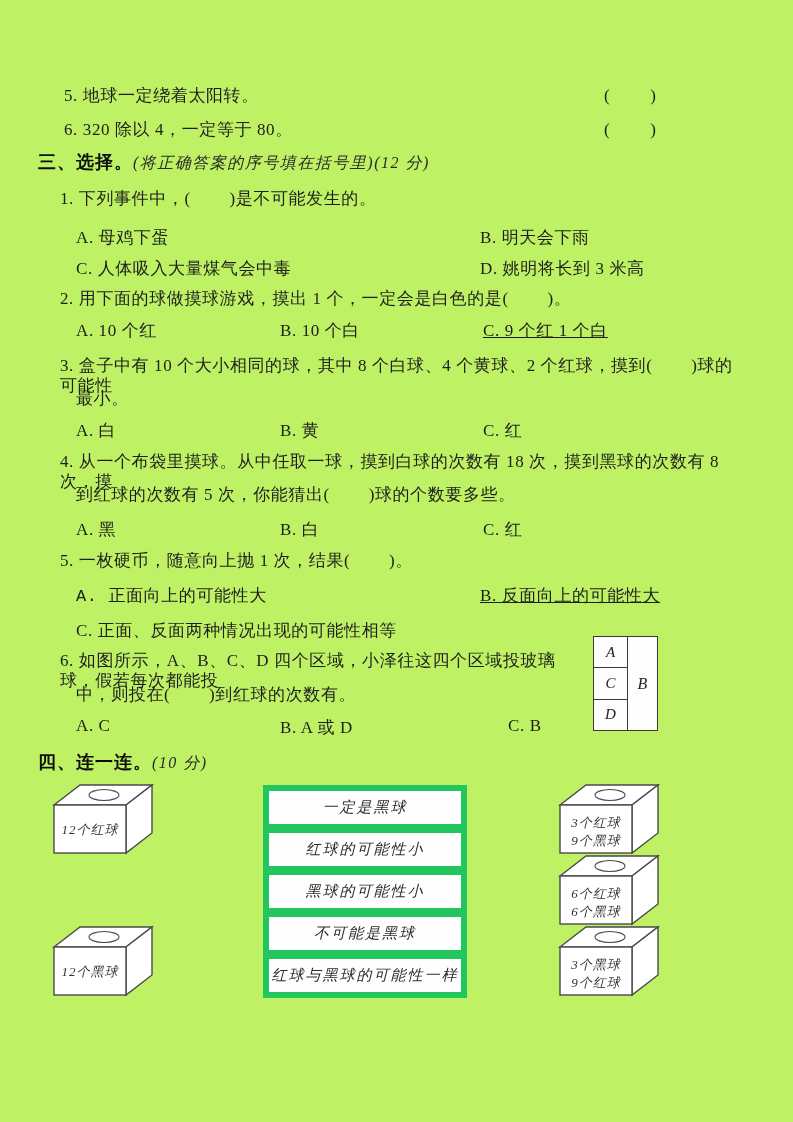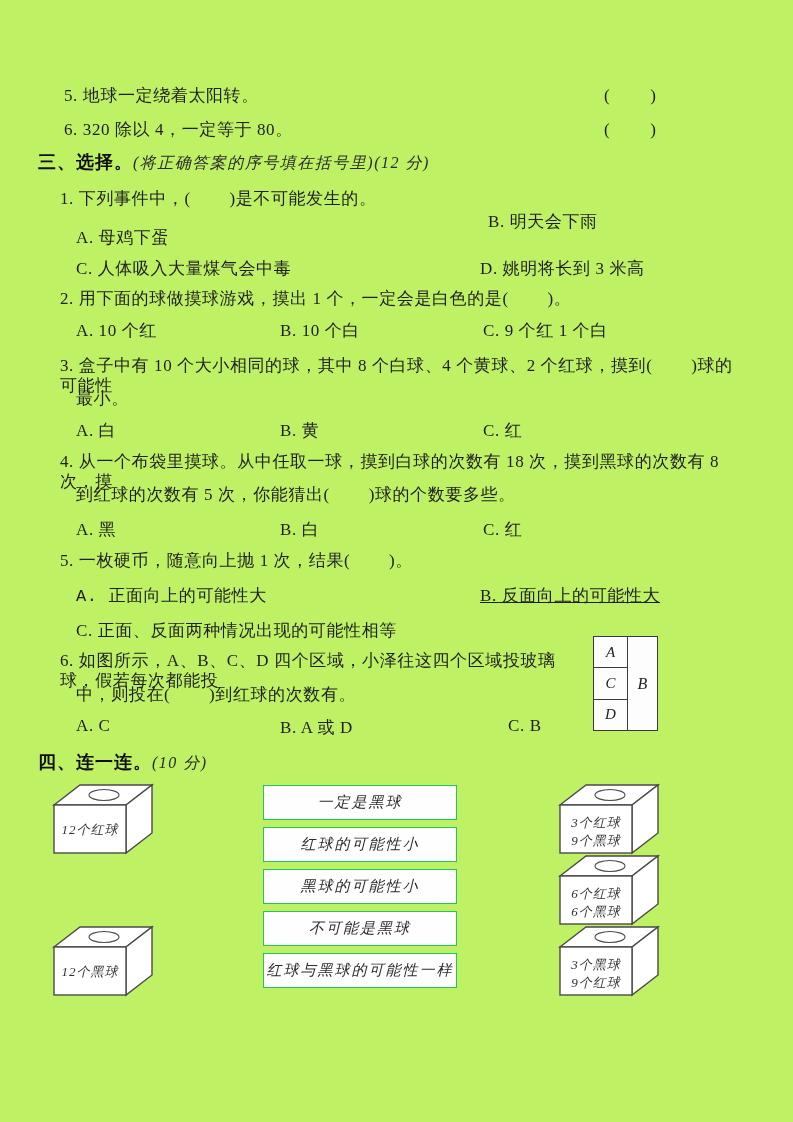--- a/index.html
+++ b/index.html
@@ -32,21 +32,21 @@
   .q6left { width:33px; border-right:1.4px solid #3a3a3a; display:flex; flex-direction:column; }
   .q6cell { flex:1; display:flex; align-items:center; justify-content:center;
             font-style:italic; font-size:15px; color:#222; }
   .q6cell + .q6cell { border-top:1.4px solid #3a3a3a; }
   .q6right { flex:1; display:flex; align-items:center; justify-content:center;
              font-style:italic; font-size:16px; color:#222; }
 
   
   .mid-box {
     position:absolute; left:263px; width:192px; height:33px;
-    border:1px solid #22c55e; background:#fefefe;
+    border:6px solid #22c55e; background:#fefefe;
     display:flex; align-items:center; justify-content:center;
     font-style:italic; font-size:15px; letter-spacing:2px; color:#2b2b2b;
   }
   .cuboid { position:absolute; }
   .face { fill:#ffffff; stroke:#4a4a4a; stroke-width:1.4; }
   .hole { fill:#ffffff; stroke:#4a4a4a; stroke-width:1.1; }
   .boxlabel {
     font-family:"Liberation Serif","DejaVu Serif",serif;
     font-size:13px; fill:#333; text-anchor:middle; font-style:italic; letter-spacing:1px;
   }
@@ -67,28 +67,28 @@
     <span>(</span>
     <span>)</span>
   </div>
 
   <div class="sec-line" style="left:38px; top:150px;">
     <span class="sec-title">三、选择。</span><span class="sec-note">(将正确答案的序号填在括号里)(12 分)</span>
   </div>
 
   <div class="line" style="left:60px; top:189px;">1. 下列事件中，(        )是不可能发生的。</div>
   <div class="opt" style="left:76px; top:226px;">A. 母鸡下蛋</div>
-  <div class="opt" style="left:480px; top:210px;margin-left:8px;">B. 明天会下雨</div>
+  <div class="opt" style="left:480px; top:226px;">B. 明天会下雨</div>
   <div class="opt" style="left:76px; top:257px;">C. 人体吸入大量煤气会中毒</div>
   <div class="opt" style="left:480px; top:257px;">D. 姚明将长到 3 米高</div>
 
   <div class="line" style="left:60px; top:289px;">2. 用下面的球做摸球游戏，摸出 1 个，一定会是白色的是(        )。</div>
   <div class="opt" style="left:76px; top:319px;">A. 10 个红</div>
   <div class="opt" style="left:280px; top:319px;">B. 10 个白</div>
-  <div class="opt" style="left:483px; top:319px;">C. 9 个红 1 个白</div>
+  <div class="opt" style="left:483px; top:319px;text-decoration:underline;">C. 9 个红 1 个白</div>
 
   <div class="line" style="left:60px; top:356px; width:680px;">3. 盒子中有 10 个大小相同的球，其中 8 个白球、4 个黄球、2 个红球，摸到(        )球的可能性</div>
   <div class="line" style="left:76px; top:389px;">最小。</div>
   <div class="opt" style="left:76px; top:419px;">A. 白</div>
   <div class="opt" style="left:280px; top:419px;">B. 黄</div>
   <div class="opt" style="left:483px; top:419px;">C. 红</div>
 
   <div class="line" style="left:60px; top:452px; width:690px;">4. 从一个布袋里摸球。从中任取一球，摸到白球的次数有 18 次，摸到黑球的次数有 8 次，摸</div>
   <div class="line" style="left:76px; top:485px;">到红球的次数有 5 次，你能猜出(        )球的个数要多些。</div>
   <div class="opt" style="left:76px; top:518px;">A. 黑</div>

